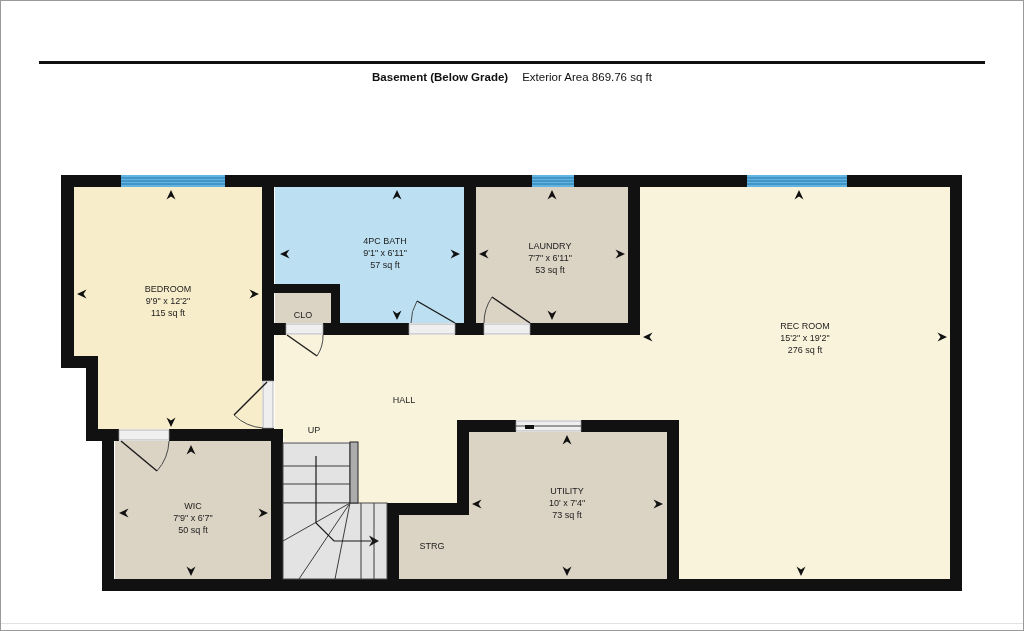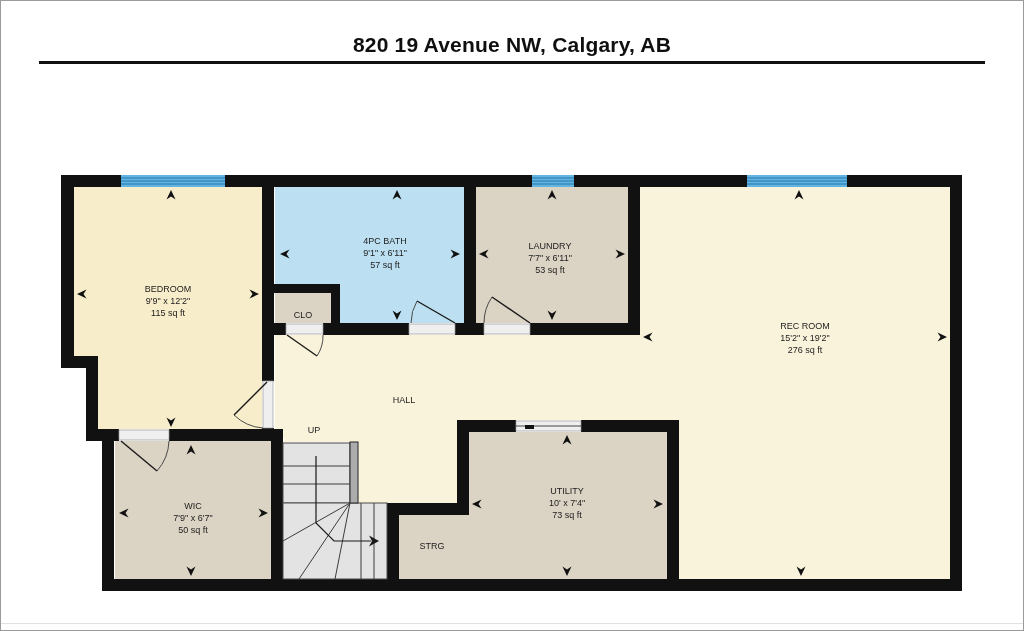--- a/index.html
+++ b/index.html
@@ -18,22 +18,24 @@
   text.lab{font-size:9px;}
   .thin{stroke:#4a4a4a;stroke-width:1;fill:none;}
   .doorline{stroke:#1a1a1a;stroke-width:1.4;fill:none;}
   .stairline{stroke:#3c3c3c;stroke-width:1;}
 </style>
 </head>
 <body>
 
 <div class="page">
 
-  <div class="title">820 19 Avenue NW, Calgary, AB</div>
   <div class="rule"></div>
+  <div class="subtitle">
+    <span class="floor">Basement (Below Grade)</span><span>Exterior Area 869.76 sq ft</span>
+  </div>
 
   <svg width="1024" height="631" viewBox="0 0 1024 631">
 
     <g>
       <polygon points="73,186 261,186 261,428 97,428 97,355 73,355" fill="#F8EDCB"></polygon>
       <polygon points="274,186 463,186 463,322 339,322 339,283 274,283" fill="#BCE0F2"></polygon>
       <rect x="274" y="292" width="56" height="30" fill="#DBD3C4"></rect>
       <rect x="475" y="186" width="152" height="136" fill="#DBD3C4"></rect>
       <polygon points="274,334 639,334 639,186 949,186 949,578 678,578 678,419 456,419 456,502 357,502 357,441 283,441 283,437 274,437" fill="#FAF3DC"></polygon>
       <rect x="114" y="440" width="156" height="138" fill="#DBD3C4"></rect>

